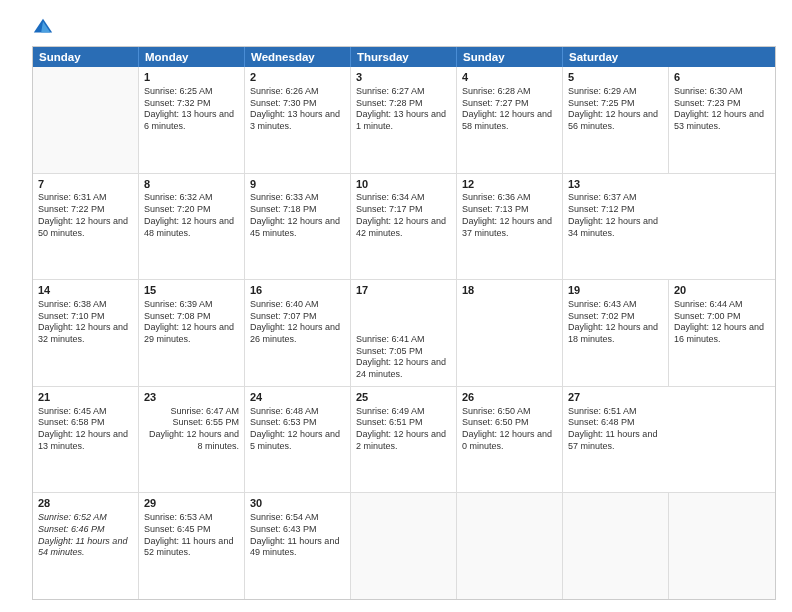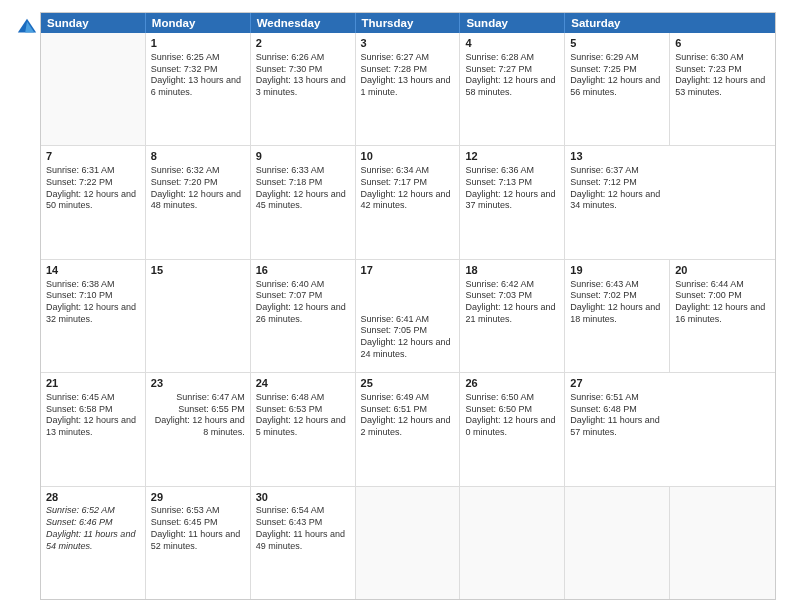--- a/index.html
+++ b/index.html
@@ -6,23 +6,23 @@
     body {
       width: 792px;
       height: 612px;
       font-family: Arial, sans-serif;
       background: #fff;
       overflow: hidden;
     }
     .page {
       width: 792px;
       height: 612px;
-      padding: 12px 16px 12px 16px;
-      display: flex;
-      flex-direction: row;
+      padding: 12px 16px 12px 32px;
+      display: flex;
+      flex-direction: column;
     }
     .header {
       display: flex;
       align-items: flex-start;
       justify-content: space-between;
       margin-bottom: 8px;
     }
     .logo {
       display: flex;
       align-items: center;
@@ -225,38 +225,38 @@
         </div>
         <div class="cal-row">
           <div class="cal-cell">
             <div class="day-number">14</div>
             <div class="cell-text" style="white-space: pre-line;">Sunrise: 6:38 AM
 Sunset: 7:10 PM
 Daylight: 12 hours and 32 minutes.</div>
           </div>
           <div class="cal-cell">
             <div class="day-number">15</div>
+            <div class="cell-text" style="white-space: pre-line;">Sunrise: 6:39 AM
+Sunset: 7:08 PM
+Daylight: 12 hours and 29 minutes.</div>
           </div>
           <div class="cal-cell">
             <div class="day-number">16</div>
             <div class="cell-text" style="white-space: pre-line;">Sunrise: 6:40 AM
 Sunset: 7:07 PM
 Daylight: 12 hours and 26 minutes.</div>
           </div>
           <div class="cal-cell">
             <div class="day-number">17</div>
             <div class="cell-text" style="white-space: pre-line; margin-top: 36px;">Sunrise: 6:41 AM
 Sunset: 7:05 PM
 Daylight: 12 hours and 24 minutes.</div>
           </div>
           <div class="cal-cell">
             <div class="day-number">18</div>
-            <div class="cell-text" style="white-space: pre-line;">Sunrise: 6:42 AM
-Sunset: 7:03 PM
-Daylight: 12 hours and 21 minutes.</div>
           </div>
           <div class="cal-cell">
             <div class="day-number">19</div>
             <div class="cell-text" style="white-space: pre-line;">Sunrise: 6:43 AM
 Sunset: 7:02 PM
 Daylight: 12 hours and 18 minutes.</div>
           </div>
           <div class="cal-cell">
             <div class="day-number">20</div>
             <div class="cell-text" style="white-space: pre-line;">Sunrise: 6:44 AM

